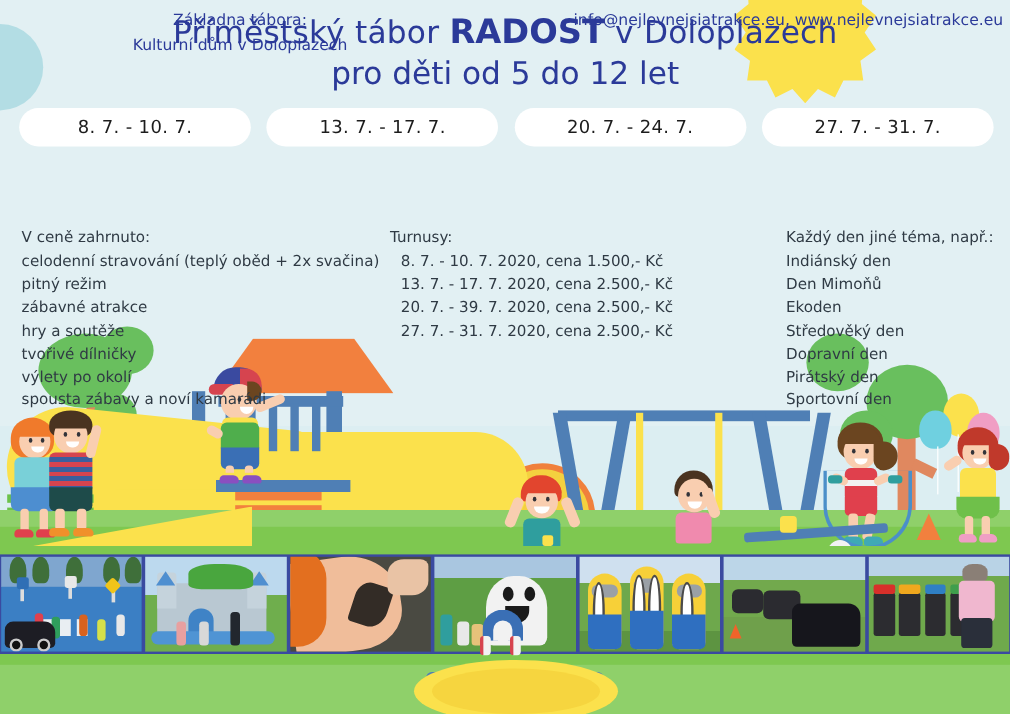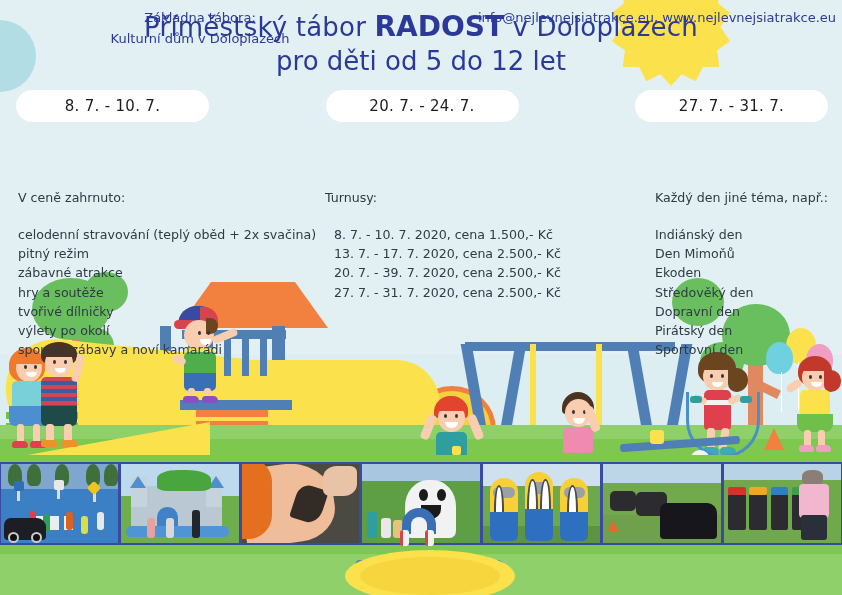--- a/index.html
+++ b/index.html
@@ -50,21 +50,21 @@
     position:absolute; top:133px; left:0; width:842px; text-align:center;
     color:#2b3a99; font-size:15.5px; line-height:1.45; z-index:3;
   }
 
   
   .cols { position:absolute; top:188px; left:0; width:842px; z-index:3; }
   .col { position:absolute; color:#2f3a44; font-size:12.6px; line-height:1.52; }
   .col.left  { left:18px;  width:310px; }
   .col.mid   { left:325px; width:320px; }
   .col.right { left:655px; width:185px; }
-  .col .hdr { margin-bottom:18px; }
+  .col .hdr { margin-bottom:1px; }
   .col .ind { padding-left:9px; }
 
   
   .scene { position:absolute; left:0; top:300px; width:842px; height:295px; z-index:2; }
   .sky-band { position:absolute; left:0; top:0; width:842px; height:160px; background:#e2f0f3; }
   .sky-band2 { position:absolute; left:0; top:55px; width:842px; height:105px; background:#dceef2; }
   .grass-back { position:absolute; left:0; top:125px; width:842px; height:35px; background:#8fd06a; }
   .grass-front { position:absolute; left:0; top:139px; width:842px; height:21px; background:#7ec850; }
 
   .tree-trunk { position:absolute; background:#e0885f; }
@@ -213,20 +213,21 @@
 
   <div class="sun"></div>
 
   <div class="title-wrap">
     <div class="title-line1"><span>Příměstský tábor </span><span class="bold">RADOST</span><span> v Doloplazech</span></div>
     <div class="title-line2">pro děti od 5 do 12 let</div>
   </div>
 
   <div class="pills">
     <div class="pill">8. 7. - 10. 7.</div>
+    <div class="pill">13. 7. - 17. 7.</div>
     <div class="pill">20. 7. - 24. 7.</div>
     <div class="pill">27. 7. - 31. 7.</div>
   </div>
 
   <div class="intro">
   </div>
 
   <div class="cols">
 
     <div class="col left">

